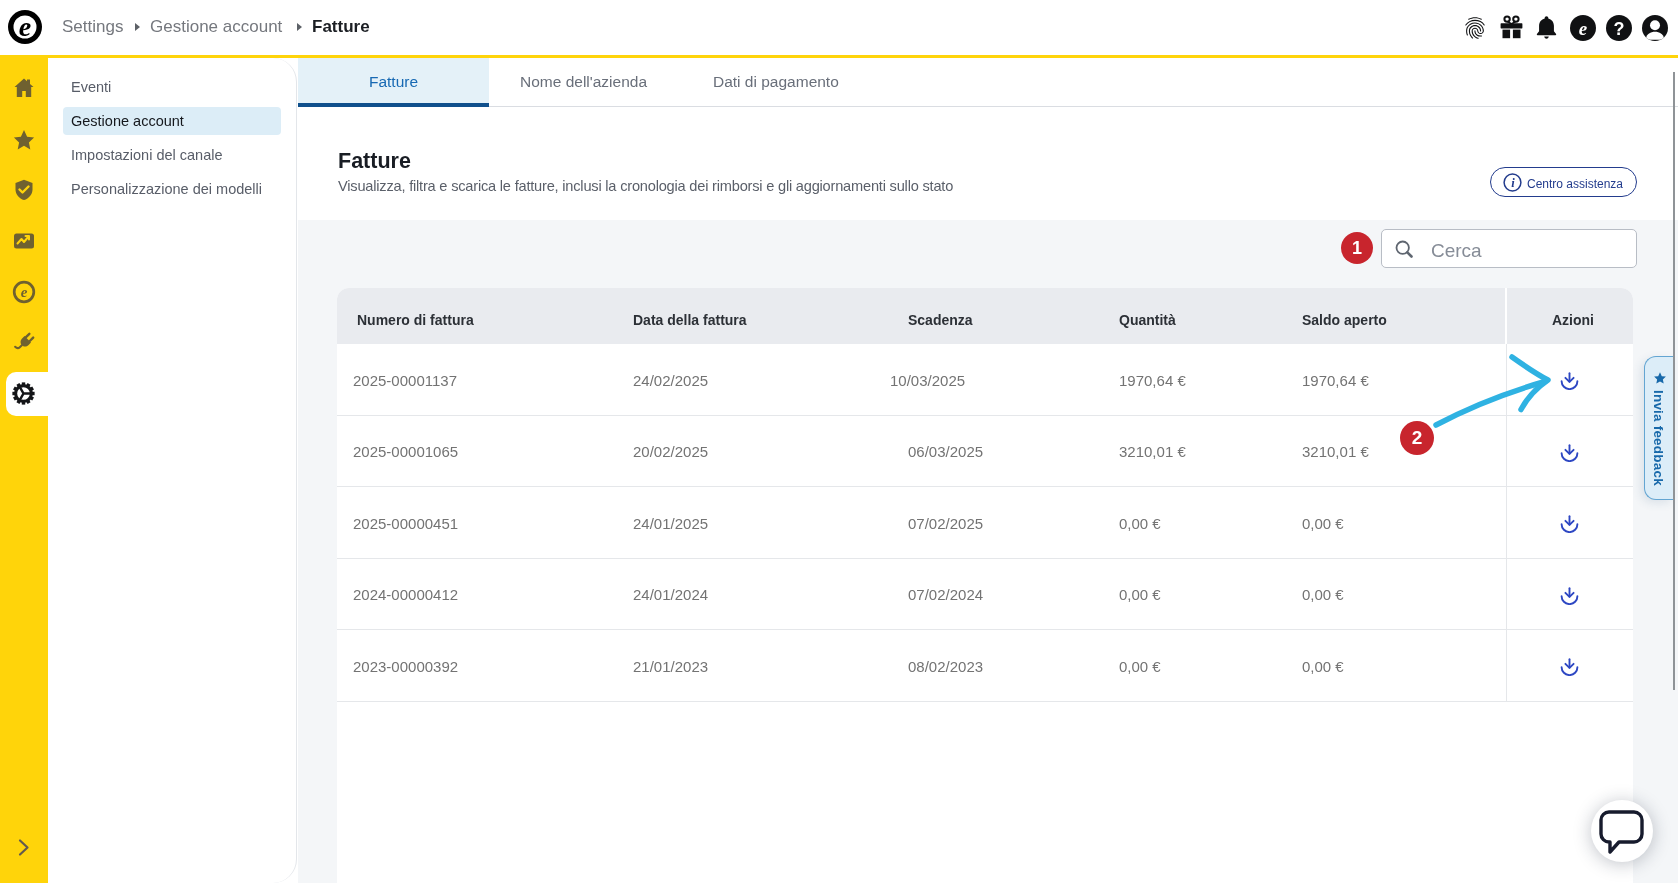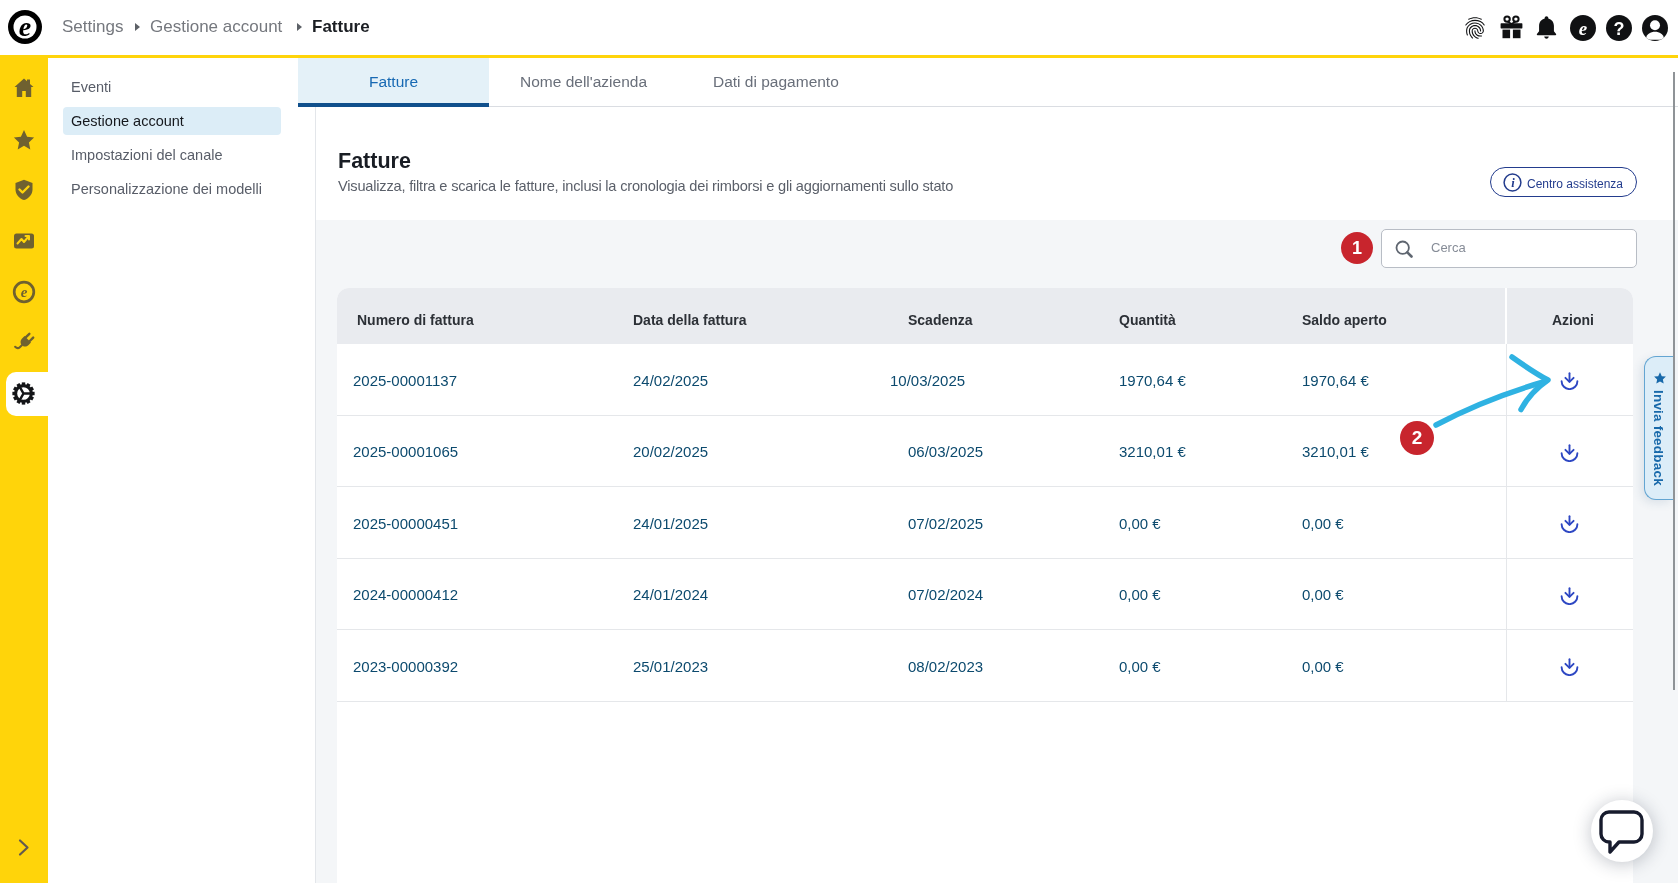--- a/index.html
+++ b/index.html
@@ -9,44 +9,44 @@
 
 #header { position:absolute; left:0; top:0; width:1678px; height:58px; background:#fff; border-bottom:3px solid #ffd40a; }
 .crumb { position:absolute; top:17px; font-size:17px; color:#75787e; }
 .crumb.bold { color:#1c1f24; font-weight:bold; }
 .sep { position:absolute; top:23px; width:0; height:0; border-left:5.5px solid #5d6167; border-top:4px solid transparent; border-bottom:4px solid transparent; }
 
 #rail { position:absolute; left:0; top:58px; width:48px; height:825px; background:#ffd40a; }
 .railic { position:absolute; left:12px; }
 #railactive { position:absolute; left:6px; top:314px; width:42px; height:44px; background:#fff; border-radius:10px 0 0 10px; }
 
-#nav { position:absolute; left:48px; top:58px; width:268px; height:825px; background:#fff; border-right:1px solid #e3e6ea; }
+#nav { position:absolute; left:48px; top:58px; width:249px; height:825px; background:#fff; border-right:1px solid #e3e6ea;border-radius:24px; }
 .navitem { position:absolute; left:15px; width:218px; height:28px; line-height:28px; font-size:14.5px; color:#585d68; padding-left:8px; border-radius:4px; }
 .navitem.active { background:#dcedf7; color:#15181d; }
 
 #tabbar { position:absolute; left:298px; top:58px; width:1380px; height:49px; background:#fff; border-bottom:1px solid #dadde2; }
 #tabactive { position:absolute; left:0; top:0; width:191px; height:48px; background:#e4f1f8; }
 #tabactive .lbl { position:absolute; width:100%; text-align:center; top:15px; font-size:15.5px; color:#1769b3; }
 #tabactive .under { position:absolute; left:0; bottom:-1px; width:100%; height:4px; background:#10508c; }
 .tab { position:absolute; top:15px; font-size:15.5px; color:#696f7a; }
 
 #graysec { position:absolute; left:298px; top:220px; width:1380px; height:663px; background:#f4f6f8; }
 #h1 { position:absolute; left:338px; top:149px; font-size:21.5px; font-weight:bold; color:#191d24; }
 #subtl { position:absolute; left:338px; top:178px; font-size:14.6px; letter-spacing:-0.2px; color:#5a5f69; }
 #helpbtn { position:absolute; left:1490px; top:167px; width:147px; height:30px; border:1.5px solid #233c8d; border-radius:15px; background:#fff; }
 #helpbtn span { position:absolute; left:36px; top:8.5px; font-size:12px; font-weight:normal; color:#233c8d; white-space:nowrap; }
 #badge1 { position:absolute; left:1341px; top:232px; width:32px; height:32px; border-radius:50%; background:#c8252d; color:#fff; font-weight:bold; font-size:18px; text-align:center; line-height:32px; }
 #searchbox { position:absolute; left:1381px; top:229px; width:256px; height:39px; background:#fff; border:1px solid #b8bdc5; border-radius:5px; }
-#searchbox .ph { position:absolute; left:49px; top:10px; font-size:13px; color:#868c97; }
+#searchbox .ph { position:absolute; left:49px; top:10px; font-size:19px; color:#868c97; }
 
 #card { position:absolute; left:337px; top:288px; width:1296px; height:595px; background:#fff; border-radius:12px 12px 0 0; }
 #thead { position:absolute; left:0; top:0; width:1296px; height:56px; background:#e9ebef; border-radius:12px 12px 0 0; }
 .th { position:absolute; top:24px; font-size:14px; font-weight:bold; color:#2c3036; }
 .row { position:absolute; left:0; width:1296px; height:71.5px; border-bottom:1px solid #e5e7ea; }
-.td { position:absolute; top:27.5px; font-size:15px; color:#0c4a6e; }
+.td { position:absolute; top:27.5px; font-size:15px; color:#737373; }
 #vline { position:absolute; left:1169px; top:56px; width:1px; height:357px; background:#e5e7ea; }
 #vlinehead { position:absolute; left:1168px; top:0px; width:2px; height:56px; background:#fff; }
 .dl { position:absolute; left:1223px; }
 
 #feedback { position:absolute; left:1644px; top:356px; width:29px; height:144px; background:#dcedf8; border:1px solid #63a5d2; border-right:none; border-radius:12px 0 0 12px; box-shadow:-3px 3px 10px rgba(40,80,120,0.12); }
 #feedback .txt { position:absolute; left:6px; top:33px; writing-mode:vertical-rl; font-size:13.5px; font-weight:bold; color:#1869aa; letter-spacing:0.2px; }
 
 #chat { position:absolute; left:1591px; top:800px; width:62px; height:62px; border-radius:50%; background:#fff; box-shadow:0 2px 18px rgba(30,40,60,0.28); }
 
 #sbar { position:absolute; left:1673px; top:72px; width:2px; height:618px; background:#8f9397; }
@@ -258,21 +258,21 @@
     <span class="td" style="left:782px">0,00 €</span>
     <span class="td" style="left:965px">0,00 €</span>
     <svg class="dl" style="top:27px" width="19" height="19" viewBox="0 0 19 19" fill="none" stroke="#2d47c3" stroke-width="1.9" stroke-linecap="round" stroke-linejoin="round">
       <path d="M9.5 2.2 V10.6"></path>
         <path d="M5.4 6.8 L9.5 10.9 L13.6 6.8"></path>
       <path d="M1.6 10.2 A7.9 7.9 0 0 0 17.4 10.2"></path>
     </svg>
   </div>
   <div class="row" style="top:342px">
     <span class="td" style="left:16px">2023-00000392</span>
-    <span class="td" style="left:296px">25/01/2023</span>
+    <span class="td" style="left:296px">21/01/2023</span>
     <span class="td" style="left:571px">08/02/2023</span>
     <span class="td" style="left:782px">0,00 €</span>
     <span class="td" style="left:965px">0,00 €</span>
     <svg class="dl" style="top:27px" width="19" height="19" viewBox="0 0 19 19" fill="none" stroke="#2d47c3" stroke-width="1.9" stroke-linecap="round" stroke-linejoin="round">
       <path d="M9.5 2.2 V10.6"></path>
         <path d="M5.4 6.8 L9.5 10.9 L13.6 6.8"></path>
       <path d="M1.6 10.2 A7.9 7.9 0 0 0 17.4 10.2"></path>
     </svg>
   </div>
 </div>

